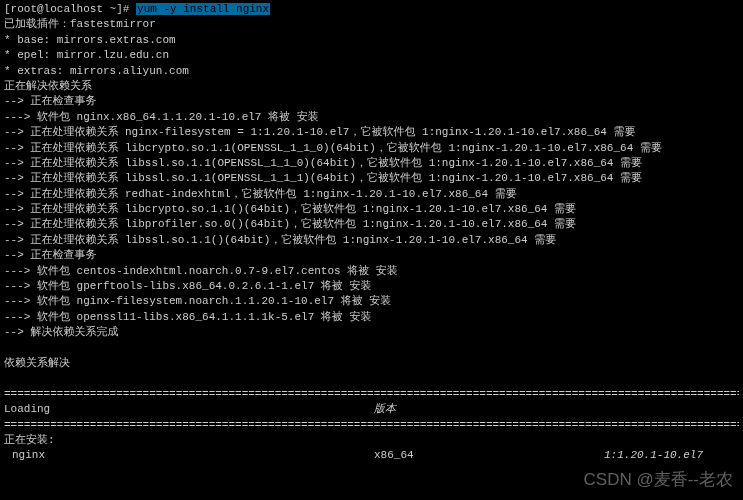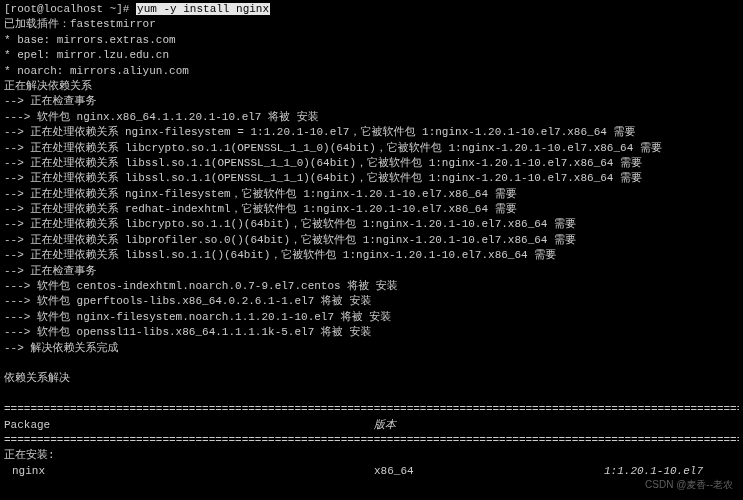--- a/index.html
+++ b/index.html
@@ -17,21 +17,21 @@
       height: 500px;
       overflow: hidden;
       padding: 2px 4px;
       position: relative;
     }
     .line {
       white-space: nowrap;
       overflow: hidden;
     }
     .highlight {
-      background: #e5e5e5;
+      background: #0369a1;
       color: #000;
       padding: 0 1px;
     }
     .prompt {
       color: #ccc;
       margin-top: 8px;
     }
     .divider {
       letter-spacing: 0;
       overflow: hidden;
@@ -53,48 +53,47 @@
     }
     .col-name {
       width: 370px;
       padding-left: 8px;
     }
     .watermark {
       position: absolute;
       bottom: 8px;
       right: 10px;
       color: #888;
-      font-size: 10px;
+      font-size: 17px;
       font-family: Arial, sans-serif;
       opacity: 0.7;
     }
     .empty-line {
       height: 1.4em;
     }
   </style>
 </head>
 <body>
 
 <div class="line">
   <span class="prompt">[root@localhost ~]# </span><span class="highlight">yum -y install nginx</span>
 </div>
 
 <div id="output-lines">
     <div class="line">已加载插件：fastestmirror</div>
     <div class="line"> * base: mirrors.extras.com</div>
     <div class="line"> * epel: mirror.lzu.edu.cn</div>
-    <div class="line"> * noarch: mirrors.aliyun.com</div>
+    <div class="line"> * extras: mirrors.aliyun.com</div>
     <div class="line">正在解决依赖关系</div>
     <div class="line">--&gt; 正在检查事务</div>
     <div class="line">---&gt; 软件包 nginx.x86_64.1.1.20.1-10.el7 将被 安装</div>
     <div class="line">--&gt; 正在处理依赖关系 nginx-filesystem = 1:1.20.1-10.el7，它被软件包 1:nginx-1.20.1-10.el7.x86_64 需要</div>
     <div class="line">--&gt; 正在处理依赖关系 libcrypto.so.1.1(OPENSSL_1_1_0)(64bit)，它被软件包 1:nginx-1.20.1-10.el7.x86_64 需要</div>
     <div class="line">--&gt; 正在处理依赖关系 libssl.so.1.1(OPENSSL_1_1_0)(64bit)，它被软件包 1:nginx-1.20.1-10.el7.x86_64 需要</div>
     <div class="line">--&gt; 正在处理依赖关系 libssl.so.1.1(OPENSSL_1_1_1)(64bit)，它被软件包 1:nginx-1.20.1-10.el7.x86_64 需要</div>
-    <div class="line">--&gt; 正在处理依赖关系 nginx-filesystem，它被软件包 1:nginx-1.20.1-10.el7.x86_64 需要</div>
     <div class="line">--&gt; 正在处理依赖关系 redhat-indexhtml，它被软件包 1:nginx-1.20.1-10.el7.x86_64 需要</div>
     <div class="line">--&gt; 正在处理依赖关系 libcrypto.so.1.1()(64bit)，它被软件包 1:nginx-1.20.1-10.el7.x86_64 需要</div>
     <div class="line">--&gt; 正在处理依赖关系 libprofiler.so.0()(64bit)，它被软件包 1:nginx-1.20.1-10.el7.x86_64 需要</div>
     <div class="line">--&gt; 正在处理依赖关系 libssl.so.1.1()(64bit)，它被软件包 1:nginx-1.20.1-10.el7.x86_64 需要</div>
     <div class="line">--&gt; 正在检查事务</div>
     <div class="line">---&gt; 软件包 centos-indexhtml.noarch.0.7-9.el7.centos 将被 安装</div>
     <div class="line">---&gt; 软件包 gperftools-libs.x86_64.0.2.6.1-1.el7 将被 安装</div>
     <div class="line">---&gt; 软件包 nginx-filesystem.noarch.1.1.20.1-10.el7 将被 安装</div>
     <div class="line">---&gt; 软件包 openssl11-libs.x86_64.1.1.1.1k-5.el7 将被 安装</div>
     <div class="line">--&gt; 解决依赖关系完成</div>
@@ -102,21 +101,21 @@
 
 <div class="empty-line"></div>
 
 <div class="line">依赖关系解决</div>
 
 <div class="empty-line"></div>
 
 <div class="line divider">================================================================================================================================</div>
 
 <div class="table-header">
-  <span class="col-pkg"> Package</span>
+  <span class="col-pkg"> Loading</span>
   <span class="col-ver">版本</span>
 </div>
 
 <div class="line divider">================================================================================================================================</div>
 
 <div class="line">正在安装:</div>
 
 <div class="table-header">
   <span class="col-name">nginx</span>
   <span class="col-arch">x86_64</span>

